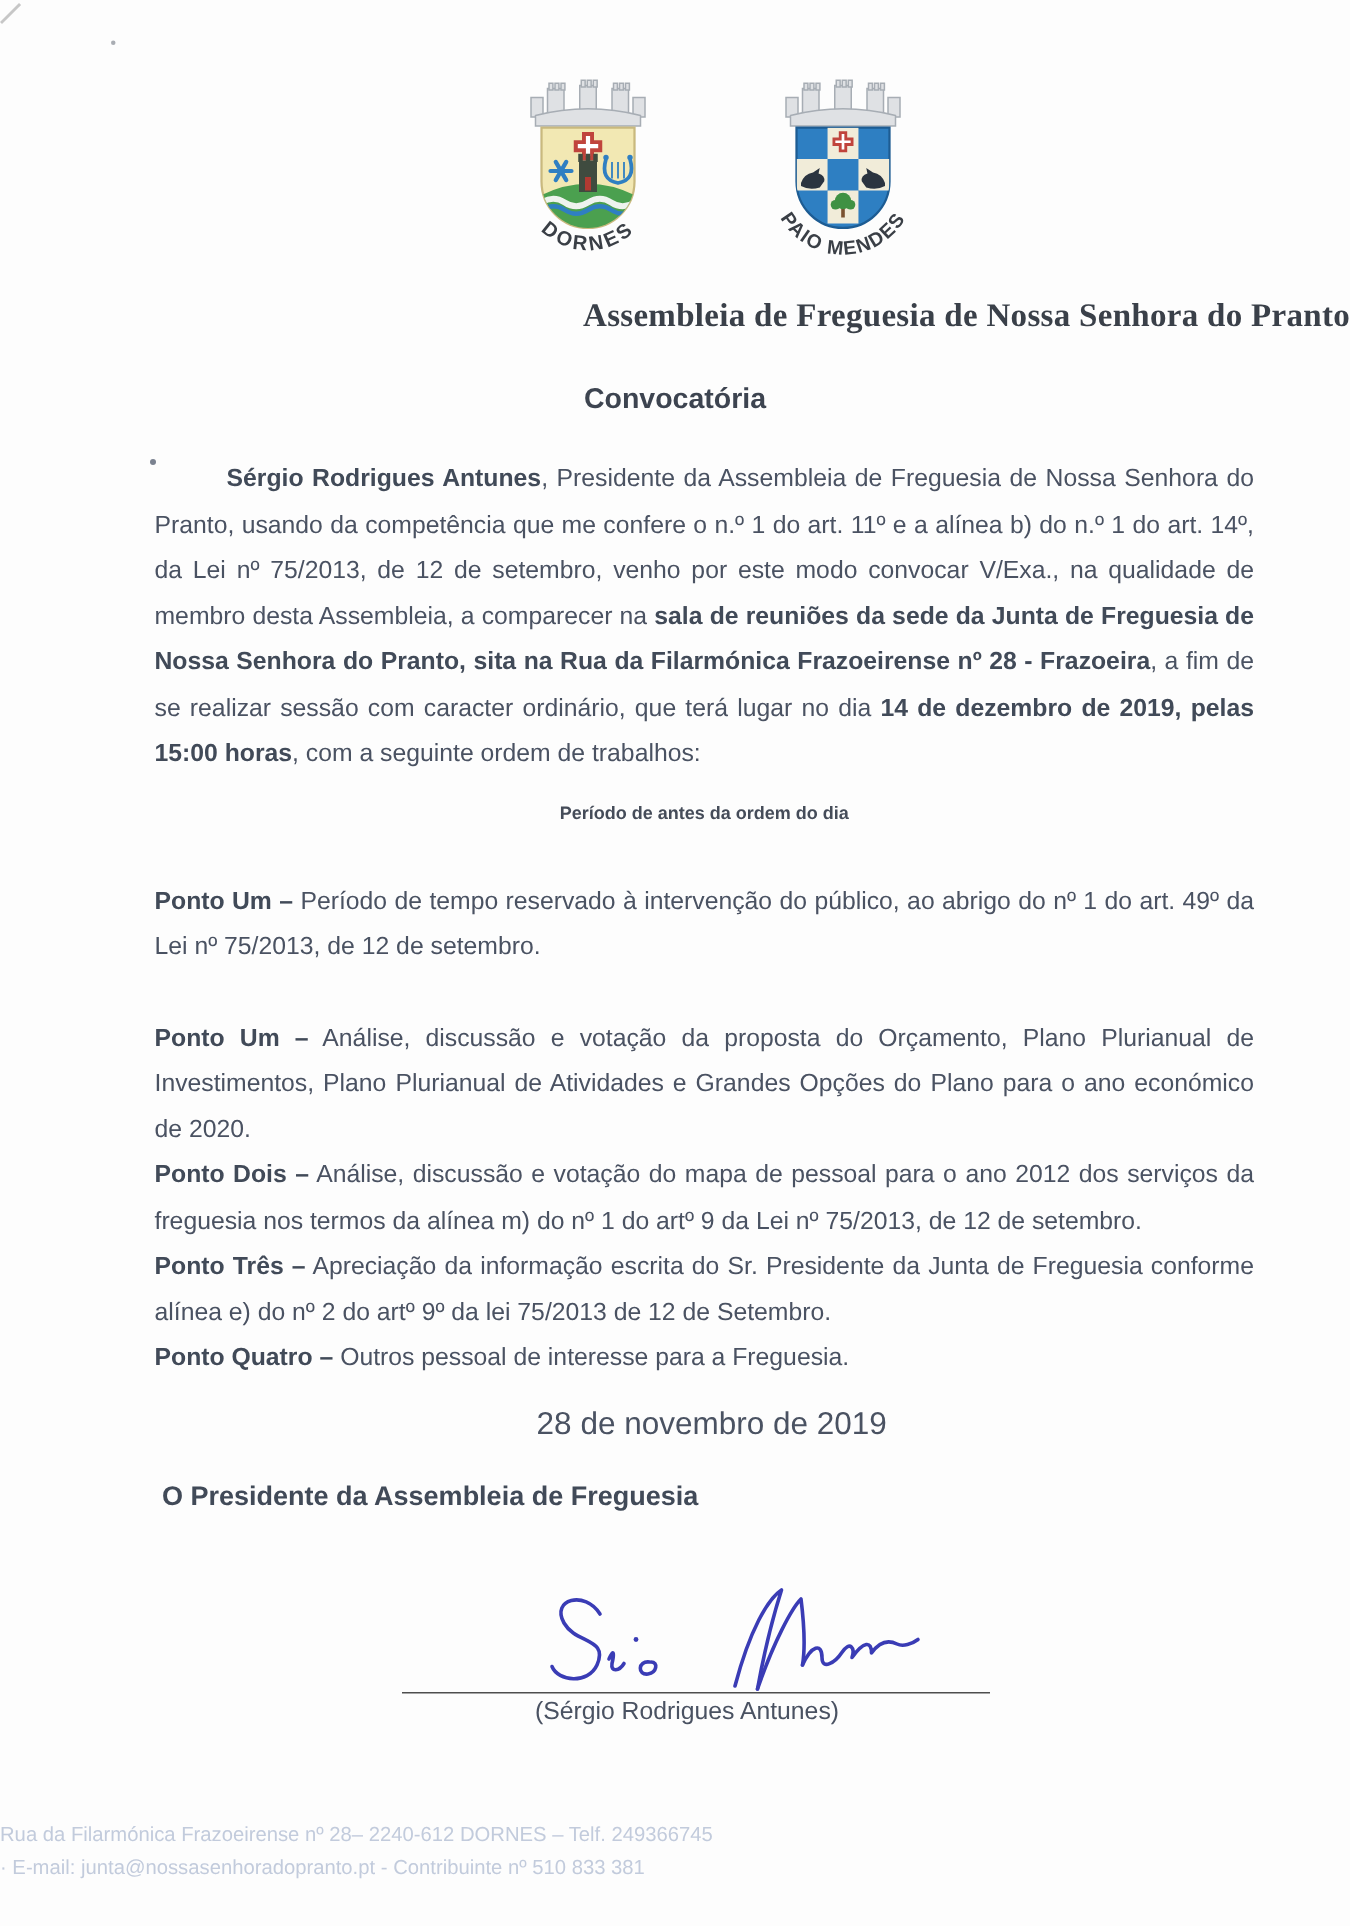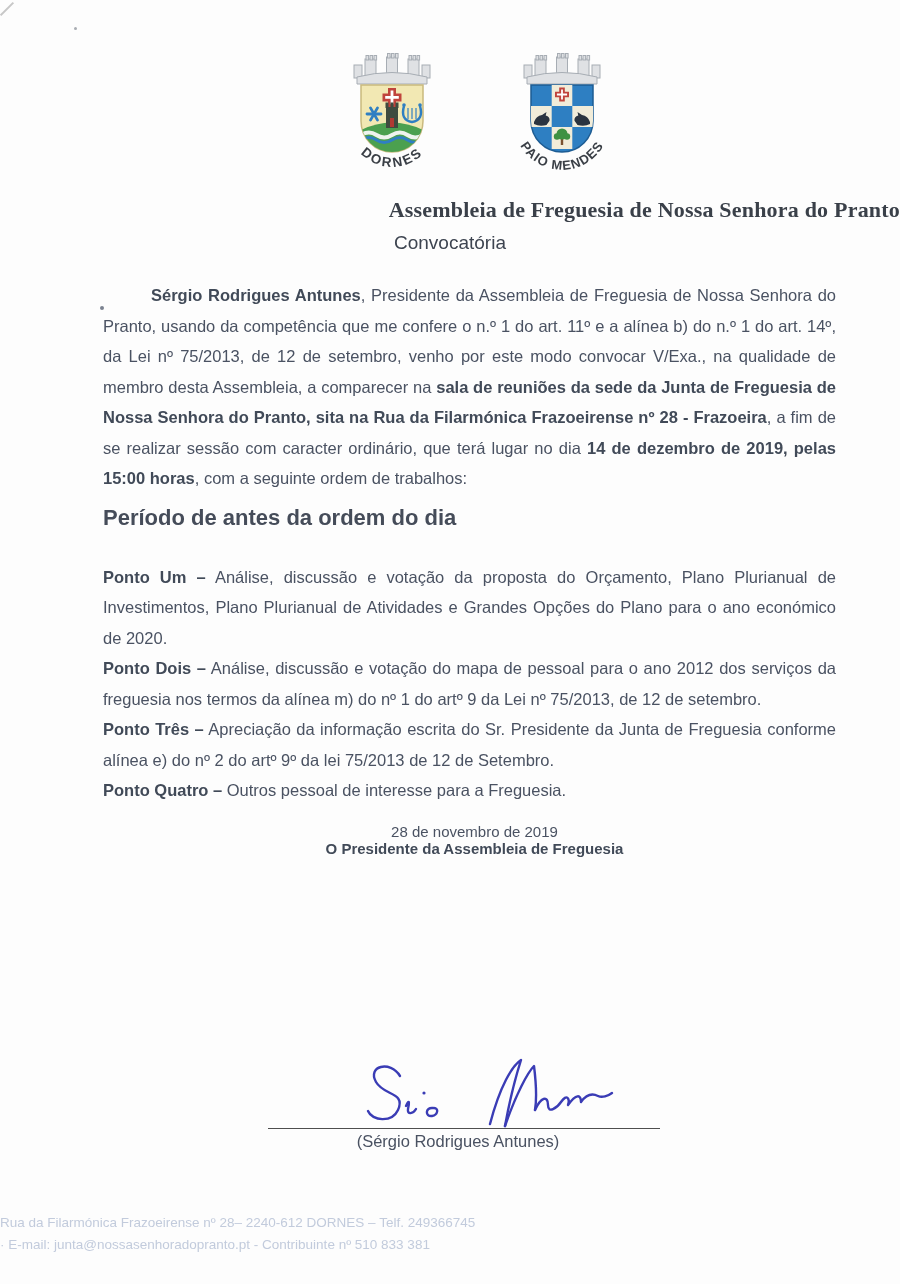--- a/index.html
+++ b/index.html
@@ -11,33 +11,33 @@
   }
   .content{padding:0 64px 0 103px;}
   
   .crest-row{display:flex;justify-content:center;align-items:flex-start;gap:34px;
              padding-top:43px;transform:translateX(27px);}
   .crest{width:136px;height:132px;}
   
   .title{margin-top:22px;text-align:right;
          font-family:"Liberation Serif","DejaVu Serif",serif;
          font-weight:bold;font-size:22px;color:#3a4049;letter-spacing:.2px;}
-  .subtitle{margin-top:9px;text-align:center;font-weight:normal;font-size:19px;color:#3d4450;}
+  .subtitle{margin-top:33px;text-align:center;font-weight:bold;font-size:19px;color:#3d4450;}
   
   .intro{margin:26px 0 0 0;font-size:16.5px;line-height:30.5px;text-align:justify;
          text-indent:48px;}
   .b{font-weight:bold;color:#414a58;}
-  .sec-heading{text-align:left;font-weight:bold;font-size:22px;color:#454c59;line-height:28px;}
+  .sec-heading{text-align:center;font-weight:bold;font-size:12px;color:#454c59;line-height:28px;}
   .sec1 .sec-heading{margin-top:10px;}
   .sec2 .sec-heading{margin-top:-8px;}
   .items{margin-top:30px;}
   .ponto{margin:0;font-size:16.5px;line-height:30.5px;text-align:justify;}
   
-  .date-line{margin-top:17px;text-align:center;font-size:15px;transform:translateX(5px);}
-  .signer-title{text-align:center;font-weight:bold;font-size:15px;
+  .date-line{margin-top:17px;text-align:center;font-size:21px;transform:translateX(5px);}
+  .signer-title{margin-top:25px;font-weight:bold;font-size:18px;
                 color:#414a58;transform:translateX(5px);}
   .sig-svg{position:absolute;left:340px;top:1056px;width:340px;height:80px;}
   .sig-line{position:absolute;left:268px;top:1128px;width:392px;border-top:1.6px solid #4e4e4e;}
   .signer-name{position:absolute;top:1132px;left:0;width:100%;text-align:center;
                font-size:16.5px;transform:translateX(8px);}
   
   .footer{position:absolute;top:1212px;left:0;width:100%;
           font-size:13.5px;line-height:22px;color:#c2cbdc;}
   
   .art-slash{position:absolute;left:-2px;top:8px;width:18px;height:2px;background:#c7c7c7;
@@ -168,20 +168,21 @@
   <div class="title">Assembleia de Freguesia de Nossa Senhora do Pranto</div>
   <div class="subtitle">Convocatória</div>
 
   <div class="content">
 
     <p class="intro"><span class="b">Sérgio Rodrigues Antunes</span><span>, Presidente da Assembleia de Freguesia de Nossa Senhora do Pranto, usando da competência que me confere o n.º 1 do art. 11º e a alínea b) do n.º 1 do art. 14º, da Lei nº 75/2013, de 12 de setembro, venho por este modo convocar V/Exa., na qualidade de membro desta Assembleia, a comparecer na </span><span class="b">sala de reuniões da sede da Junta de Freguesia de Nossa Senhora do Pranto, sita na Rua da Filarmónica Frazoeirense nº 28 - Frazoeira</span><span>, a fim de se realizar sessão com caracter ordinário, que terá lugar no dia </span><span class="b">14 de dezembro de 2019, pelas 15:00 horas</span><span>, com a seguinte ordem de trabalhos:</span></p>
 
     <div class="sec1">
       <div class="sec-heading">Período de antes da ordem do dia</div>
       <div class="items">
+        <p class="ponto"><span class="b">Ponto Um –</span><span> Período de tempo reservado à intervenção do público, ao abrigo do nº 1 do art. 49º da Lei nº 75/2013, de 12 de setembro.</span></p>
       </div>
     </div>
 
     <div class="sec2">
       <div class="items">
         <p class="ponto"><span class="b">Ponto Um –</span><span> Análise, discussão e votação da proposta do Orçamento, Plano Plurianual de Investimentos, Plano Plurianual de Atividades e Grandes Opções do Plano para o ano económico de 2020.</span></p>
         <p class="ponto"><span class="b">Ponto Dois –</span><span> Análise, discussão e votação do mapa de pessoal para o ano 2012 dos serviços da freguesia nos termos da alínea m) do nº 1 do artº 9 da Lei nº 75/2013, de 12 de setembro.</span></p>
         <p class="ponto"><span class="b">Ponto Três –</span><span> Apreciação da informação escrita do Sr. Presidente da Junta de Freguesia conforme alínea e) do nº 2 do artº 9º da lei 75/2013 de 12 de Setembro.</span></p>
         <p class="ponto"><span class="b">Ponto Quatro –</span><span> Outros pessoal de interesse para a Freguesia.</span></p>
       </div>

